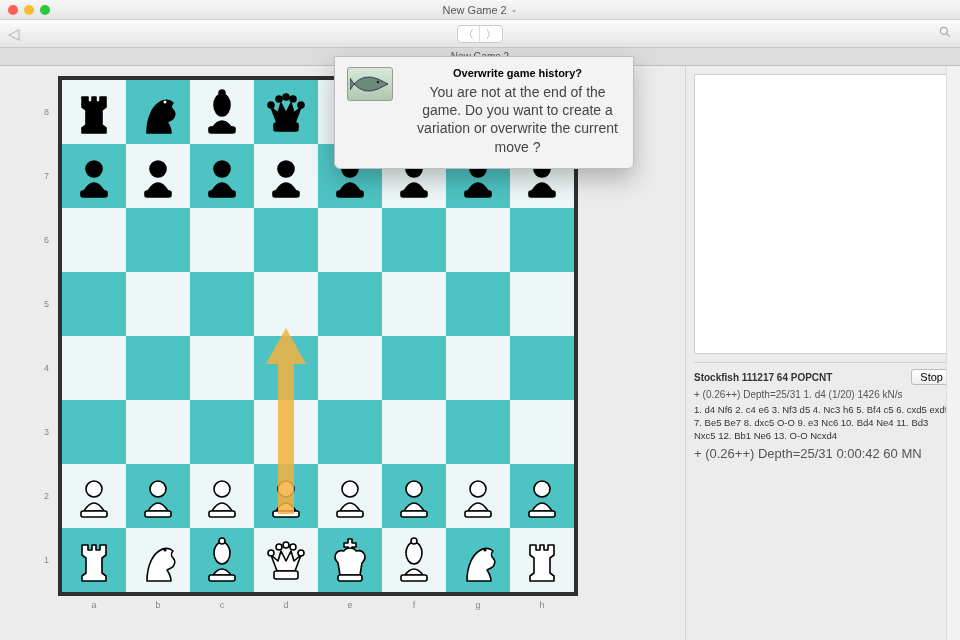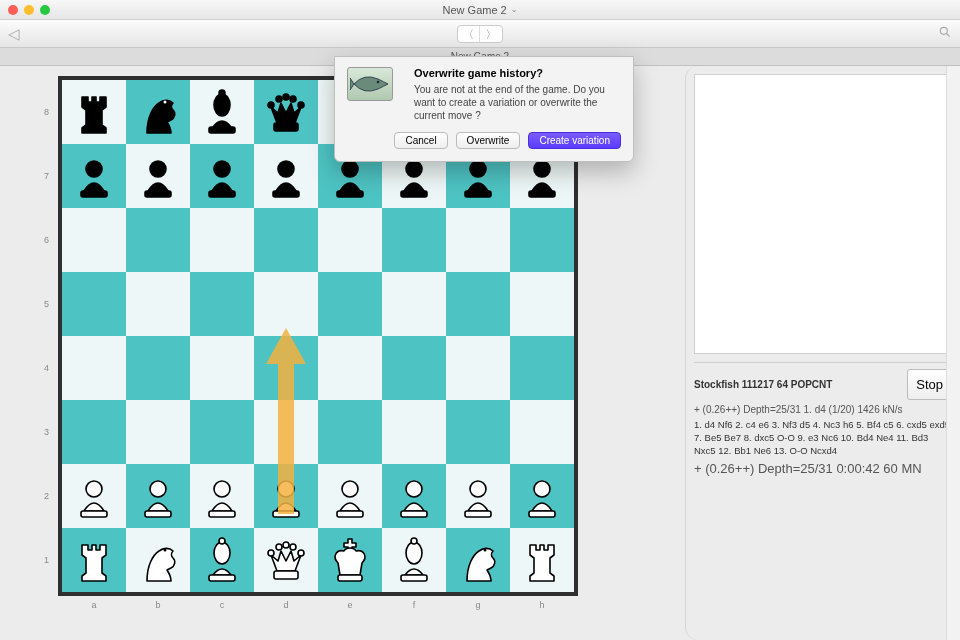--- a/index.html
+++ b/index.html
@@ -16,48 +16,48 @@
   .toolbar .back { margin-left:8px; color:#aaa; font-size:15px; }
   .navpair { position:absolute; left:50%; transform:translateX(-50%); display:flex; background:#fff; border:1px solid #ccc; border-radius:4px; height:18px; }
   .navpair div{ width:22px; text-align:center; font-size:11px; color:#888; line-height:16px; }
   .navpair div:first-child{border-right:1px solid #ddd;}
   .toolbar .search { position:absolute; right:8px; color:#bbb; font-size:14px;}
   
   .tabbar { height:18px; background:#dcdcdc; border-bottom:1px solid #c0c0c0; text-align:center; font-size:10px; color:#555; line-height:18px;}
   
   .main { display:flex; height:574px; }
   .left { flex:1; background:#ececec; position:relative; }
-  .right { width:275px; background:#ececec; border-left:1px solid #d5d5d5; display:flex; flex-direction:column;border-radius:13px; }
+  .right { width:275px; background:#ececec; border-left:1px solid #d5d5d5; display:flex; flex-direction:column; }
   .right-scroll { position:absolute; right:0; top:66px; bottom:0; width:14px; background:#f2f2f2; border-left:1px solid #ddd;}
   
   .board-wrap { position:absolute; left:58px; top:10px; }
   .board-outer { background:#2f2f2f; padding:4px; }
   .board { display:grid; grid-template-columns:repeat(8,64px); grid-template-rows:repeat(8,64px); }
   .sq { display:flex; align-items:center; justify-content:center; font-size:46px; line-height:1; position:relative;}
   .light { background:#eef7f7; }
   .dark { background:#4ec3c3; }
   .ranklabels { position:absolute; left:-14px; top:4px; display:flex; flex-direction:column; }
   .ranklabels span{ height:64px; display:flex; align-items:center; font-size:9px; color:#888;}
   .filelabels { position:absolute; bottom:-14px; left:4px; display:flex; }
   .filelabels span{ width:64px; text-align:center; font-size:9px; color:#888;}
   
   .dialog { position:absolute; left:334px; top:-10px; width:300px; background:#f3f3f3; border:1px solid #bfbfbf; border-radius:0 0 6px 6px; box-shadow:0 10px 24px rgba(0,0,0,.25); padding:10px 12px 12px 12px; z-index:50; }
-  .dialog-body { display:flex; gap:21px; }
+  .dialog-body { display:flex; gap:21px;text-align:center; }
   .dialog-icon { width:46px; height:34px; background:linear-gradient(#d8e8d8,#b0c8b0); border:1px solid #999; border-radius:3px; flex:none; display:flex; align-items:center; justify-content:center; font-size:26px;}
   .dialog-text h4{ font-size:11px; font-weight:600; margin-bottom:4px;}
-  .dialog-text p{ font-size:10px; color:#444; line-height:1.3;}
+  .dialog-text p{ font-size:14px; color:#444; line-height:1.3;}
   .dialog-buttons { display:flex; justify-content:flex-end; gap:8px; margin-top:10px;}
   .dialog-buttons button{ font-size:10px; border-radius:4px; padding:2px 10px; border:1px solid #bbb; background:linear-gradient(#fff,#eee); cursor:pointer;}
   .dialog-buttons button.primary{ background:linear-gradient(#7a5cff,#5a3cff); color:#fff; border-color:#4a2ce0;}
   
   .notation-box { margin:8px; height:280px; background:#fff; border:1px solid #cfcfcf; }
   .engine-panel { margin:0 8px; background:#ececec; font-size:10px; color:#333; border-top:1px solid #d0d0d0; padding-top:6px;}
   .engine-head { display:flex; justify-content:space-between; align-items:center; margin-bottom:4px;}
   .engine-head b{ font-size:10px; }
-  .engine-head button{ font-size:13px; padding:7px 8px; border:1px solid #bbb; border-radius:3px; background:linear-gradient(#fff,#eee);}
+  .engine-head button{ font-size:11px; padding:1px 8px; border:1px solid #bbb; border-radius:3px; background:linear-gradient(#fff,#eee);}
   .engine-line { margin:2px 0; color:#555;}
   .engine-pv { font-size:9.5px; line-height:1.35; font-weight:400; margin:4px 0;}
   .engine-stats { font-size:13px; color:#555;}
   svg.piece-svg { width:54px; height:54px; }
   .arrow-svg { position:absolute; left:196px; top:252px; } 
 </style>
 </head>
 <body>
 
 <div class="titlebar">
@@ -388,25 +388,20 @@
               <path d="M4 13 Q14 2 28 8 Q34 11 38 13 Q34 15 28 18 Q14 24 4 13 Z" fill="#6a8a7a" stroke="#345" stroke-width="1"></path>
               <circle cx="28" cy="11" r="1.3" fill="#223"></circle>
               <path d="M4 13 L0 7 L0 19 Z" fill="#6a8a7a" stroke="#345"></path>
             </svg>
         </div>
         <div class="dialog-text">
           <h4>Overwrite game history?</h4>
           <p>You are not at the end of the game. Do you want to create a variation or overwrite the current move ?</p>
         </div>
       </div>
-      <div class="dialog-buttons">
-        <button>Cancel</button>
-        <button>Overwrite</button>
-        <button class="primary">Create variation</button>
-      </div>
     </div>
 
   </div>
 
   <div class="right">
     <div class="notation-box"></div>
     <div class="engine-panel">
       <div class="engine-head">
         <b>Stockfish 111217 64 POPCNT</b>
         <button>Stop</button>

